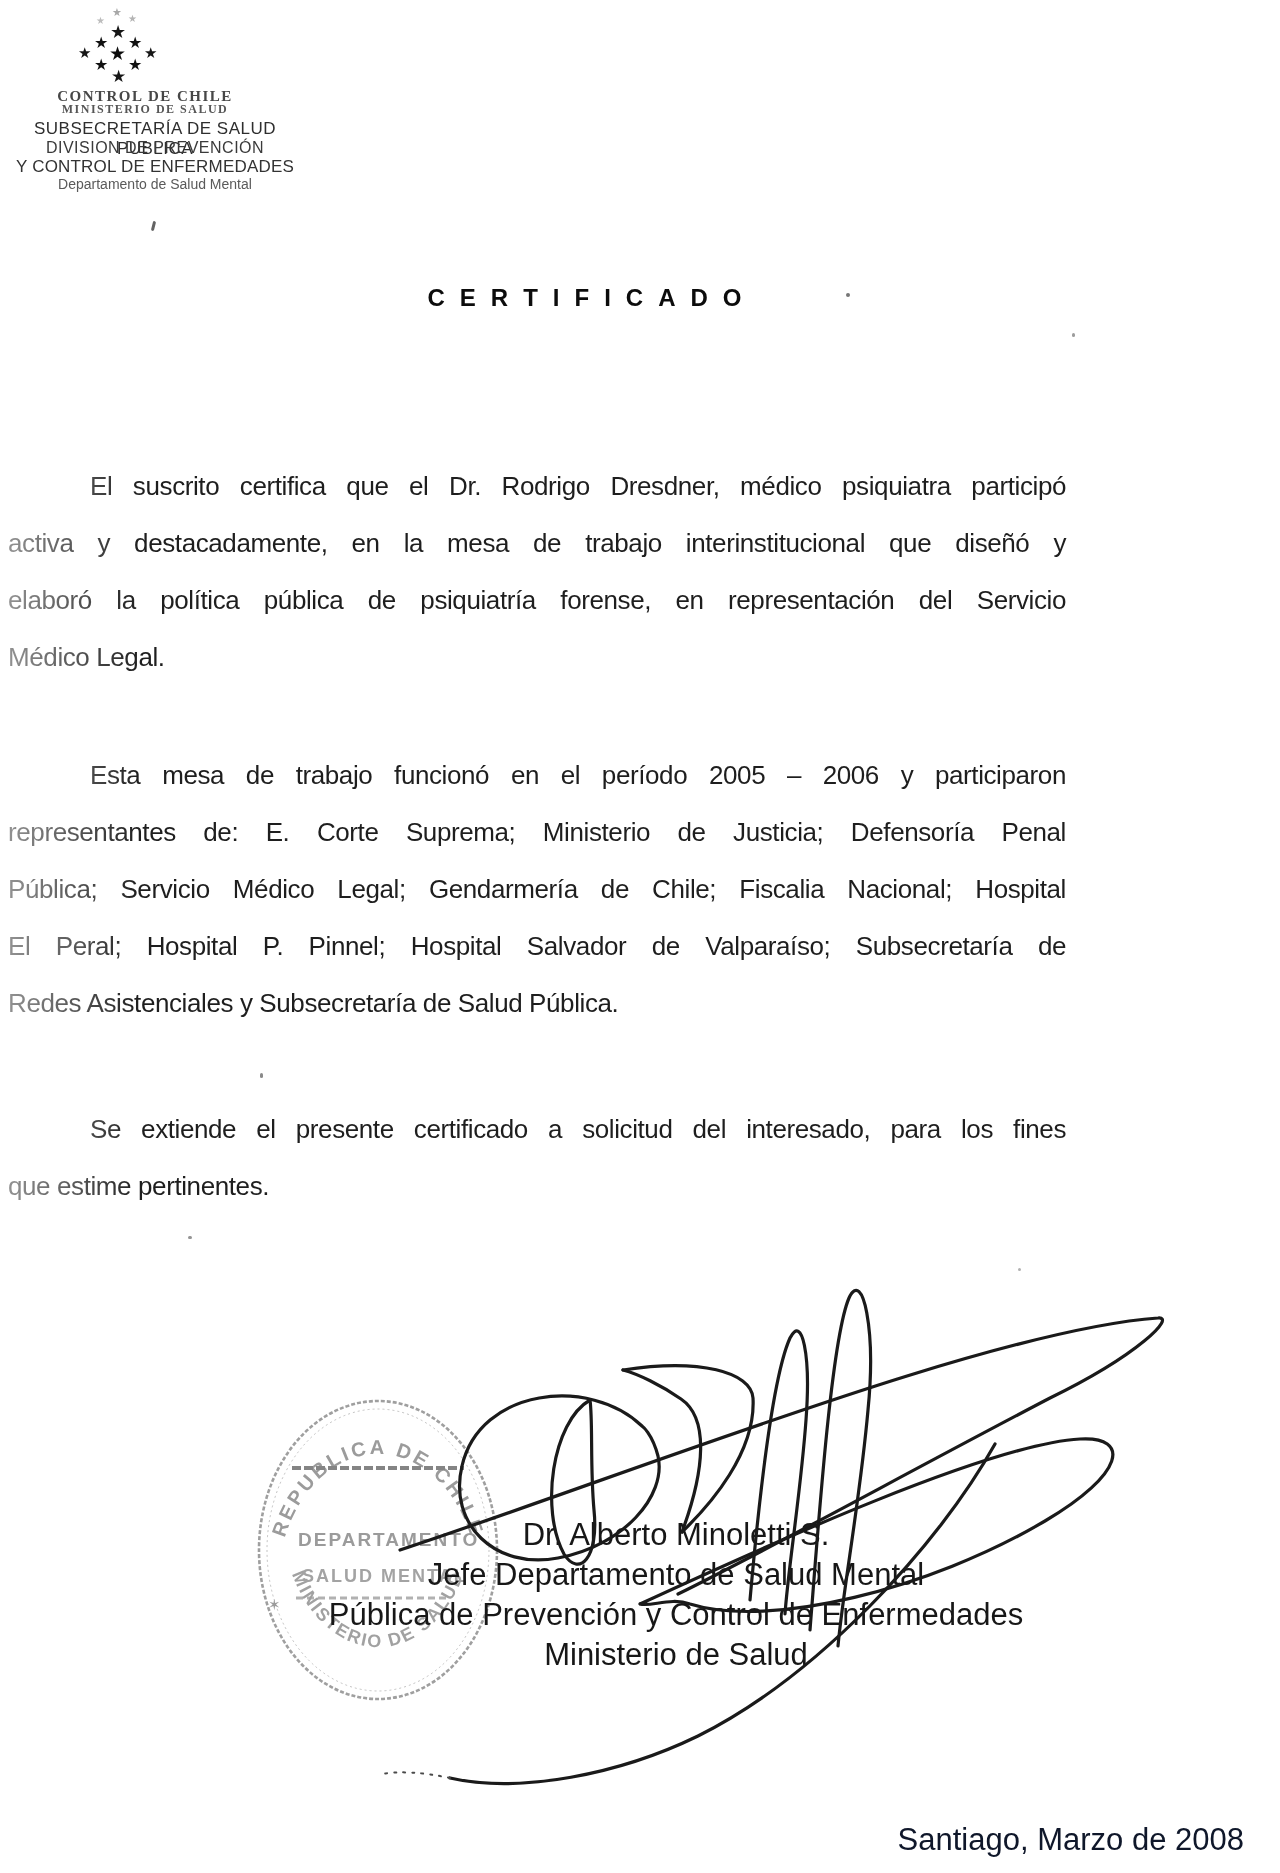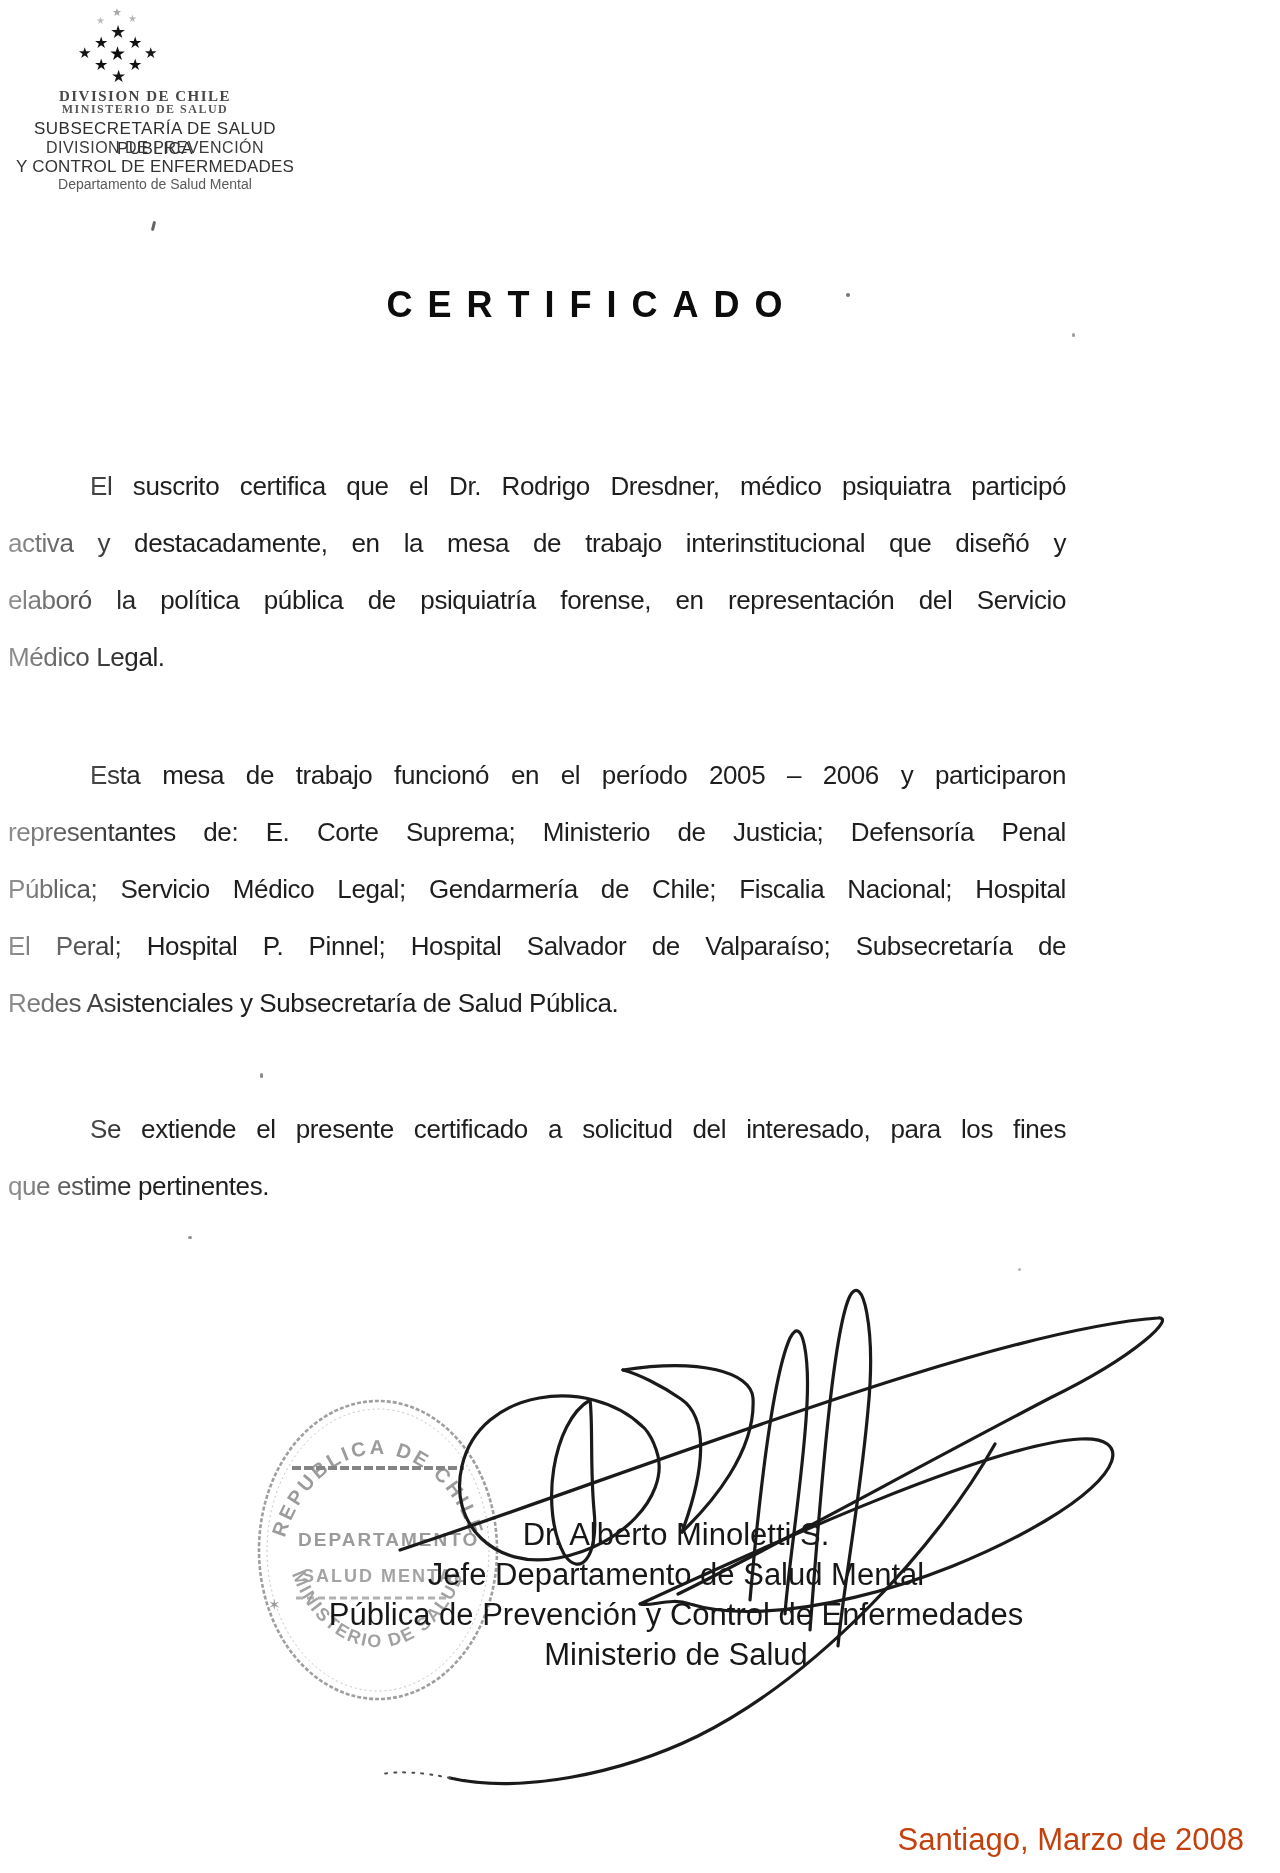--- a/index.html
+++ b/index.html
@@ -17,36 +17,36 @@
   .hdr { position:absolute; left:0; top:0; width:320px; text-align:center; }
   .hdr-logo { position:absolute; left:58px; top:2px; width:120px; height:84px; }
   .hdr-org1 { position:absolute; left:0; top:88px; width:290px; font-family:"Liberation Serif", serif; font-size:15px; letter-spacing:1.5px; color:#474747; font-weight:bold; }
   .hdr-org2 { position:absolute; left:0; top:102px; width:290px; font-family:"Liberation Serif", serif; font-size:12px; letter-spacing:1.5px; color:#565656; font-weight:bold; }
   .hdr-l1 { position:absolute; left:-5px; top:119px; width:320px; font-size:17px; color:#2e2e2e; letter-spacing:0.5px; }
   .hdr-l2 { position:absolute; left:-5px; top:139px; width:320px; font-size:16px; color:#3a3a3a; letter-spacing:0.5px; }
   .hdr-l3 { position:absolute; left:-5px; top:157px; width:320px; font-size:17px; color:#333; letter-spacing:0.2px; }
   .hdr-l4 { position:absolute; left:-5px; top:176px; width:320px; font-size:14px; color:#5a5a5a; }
   
   .title { position:absolute; left:0; top:284px; width:1184px; text-align:center;
-           font-size:36px; font-weight:bold; letter-spacing:15px; color:#0c0c0c; }
+           font-size:24px; font-weight:bold; letter-spacing:15px; color:#0c0c0c; }
   
   .para { position:absolute; left:8px; width:1058px; font-size:26px; letter-spacing:-0.4px;
           line-height:57px; color:#1e1e1e; }
   .para .tline { text-align:justify; text-align-last:justify; white-space:nowrap; }
   .para .tline.last { text-align-last:left; }
   .para .tline:first-child { text-indent:82px; }
   .p1 { top:458px; }
   .p2 { top:747px; }
   .p3 { top:1101px; }
   
   .stamp-svg { position:absolute; left:250px; top:1394px; z-index:2; }
   .sigblock { position:absolute; left:136px; top:1515px; width:1080px; text-align:center; z-index:3;
               font-size:31px; color:#171717; line-height:40px; }
   .sig-svg { position:absolute; left:290px; top:1258px; z-index:4; pointer-events:none; }
-  .dateline { position:absolute; right:36px; top:1822px; font-size:31px; color:#c2410c; }
+  .dateline { position:absolute; right:36px; top:1822px; font-size:31px; color:#0f172a; }
   
   .speck { position:absolute; background:#3c3c3c; border-radius:2px; }
   .fade { position:absolute; left:0; top:380px; width:140px; height:900px; z-index:5;
           background:linear-gradient(90deg, rgba(255,255,255,0.55), rgba(255,255,255,0)); pointer-events:none; }
 </style>
 </head>
 <body>
 
 <div class="page">
 
@@ -60,21 +60,21 @@
         <text x="36" y="46" font-size="16" fill="#111">★</text>
         <text x="70" y="46" font-size="16" fill="#111">★</text>
         <text x="20" y="56" font-size="15" fill="#161616">★</text>
         <text x="51" y="58" font-size="19" fill="#0d0d0d">★</text>
         <text x="86" y="56" font-size="15" fill="#161616">★</text>
         <text x="36" y="68" font-size="16" fill="#111">★</text>
         <text x="70" y="68" font-size="16" fill="#111">★</text>
         <text x="53" y="80" font-size="17" fill="#161616">★</text>
       </g>
     </svg>
-    <div class="hdr-org1">DIVISION DE CHILE</div>
+    <div class="hdr-org1">CONTROL DE CHILE</div>
     <div class="hdr-org2">MINISTERIO DE SALUD</div>
     <div class="hdr-l1">SUBSECRETARÍA DE SALUD PUBLICA</div>
     <div class="hdr-l2">DIVISION DE PREVENCIÓN</div>
     <div class="hdr-l3">Y CONTROL DE ENFERMEDADES</div>
     <div class="hdr-l4">Departamento de Salud Mental</div>
   </div>
 
   <div class="speck" style="left:152px; top:221px; width:3px; height:10px; transform:rotate(14deg); opacity:.8;"></div>
   <div class="speck" style="left:846px; top:293px; width:4px; height:4px; opacity:.7;"></div>
   <div class="speck" style="left:1072px; top:333px; width:3px; height:4px; opacity:.5;"></div>

